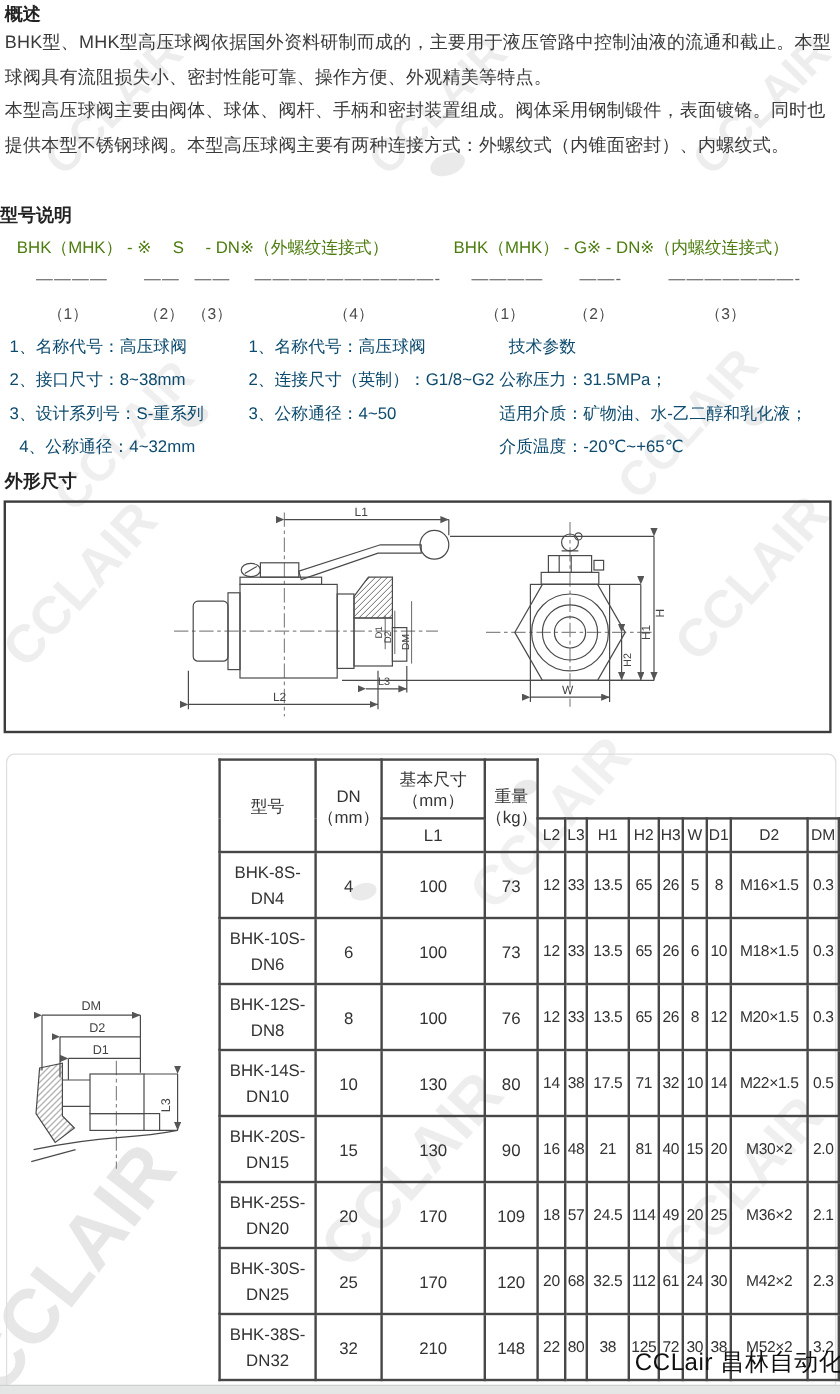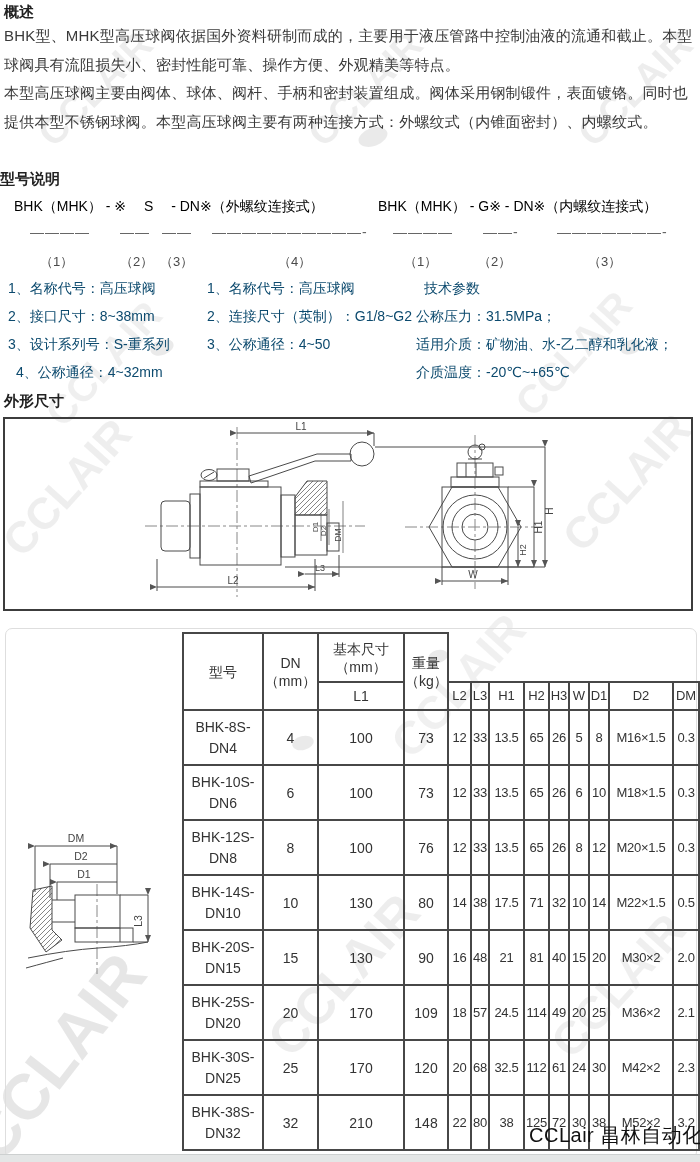--- a/index.html
+++ b/index.html
@@ -1,21 +1,21 @@
 <!DOCTYPE html>
 <html><head>
 <meta charset="utf-8">
 <style>
   html,body{margin:0;padding:0;background:#fff;}
   #page{position:relative;width:700px;height:1162px;background:#fff;overflow:hidden;
         font-family:"Liberation Sans","DejaVu Sans",sans-serif;color:#3a3a3a;}
   .abs{position:absolute;}
   .hd{font-weight:bold;font-size:15px;color:#222;z-index:2;}
   .para{font-size:15px;line-height:28.5px;letter-spacing:.2px;width:694px;z-index:2;}
-  .code{font-size:14px;color:#000000;white-space:nowrap;z-index:2;}
+  .code{font-size:14px;color:#4d7c0f;white-space:nowrap;z-index:2;}
   .dash{position:absolute;font-size:14px;color:#666;white-space:nowrap;letter-spacing:1px;z-index:2;}
   .pnum{position:absolute;font-size:13px;color:#4a4a4a;z-index:2;}
   .spec-item{position:absolute;font-size:14px;color:#0c4a6e;white-space:nowrap;z-index:2;}
   .dbox{position:absolute;left:3px;top:417px;width:690px;height:194px;border:2px solid #3c3c3c;
         box-sizing:border-box;z-index:1;}
   .caption{font-size:14px;color:#333;z-index:2;}
   .panel{position:absolute;left:5px;top:628px;width:690px;height:529px;border:1px solid #dedede;
          border-radius:7px;z-index:0;}
   .twrap{position:absolute;left:182px;top:632px;z-index:2;}
   table{border-collapse:collapse;table-layout:fixed;width:516px;}

